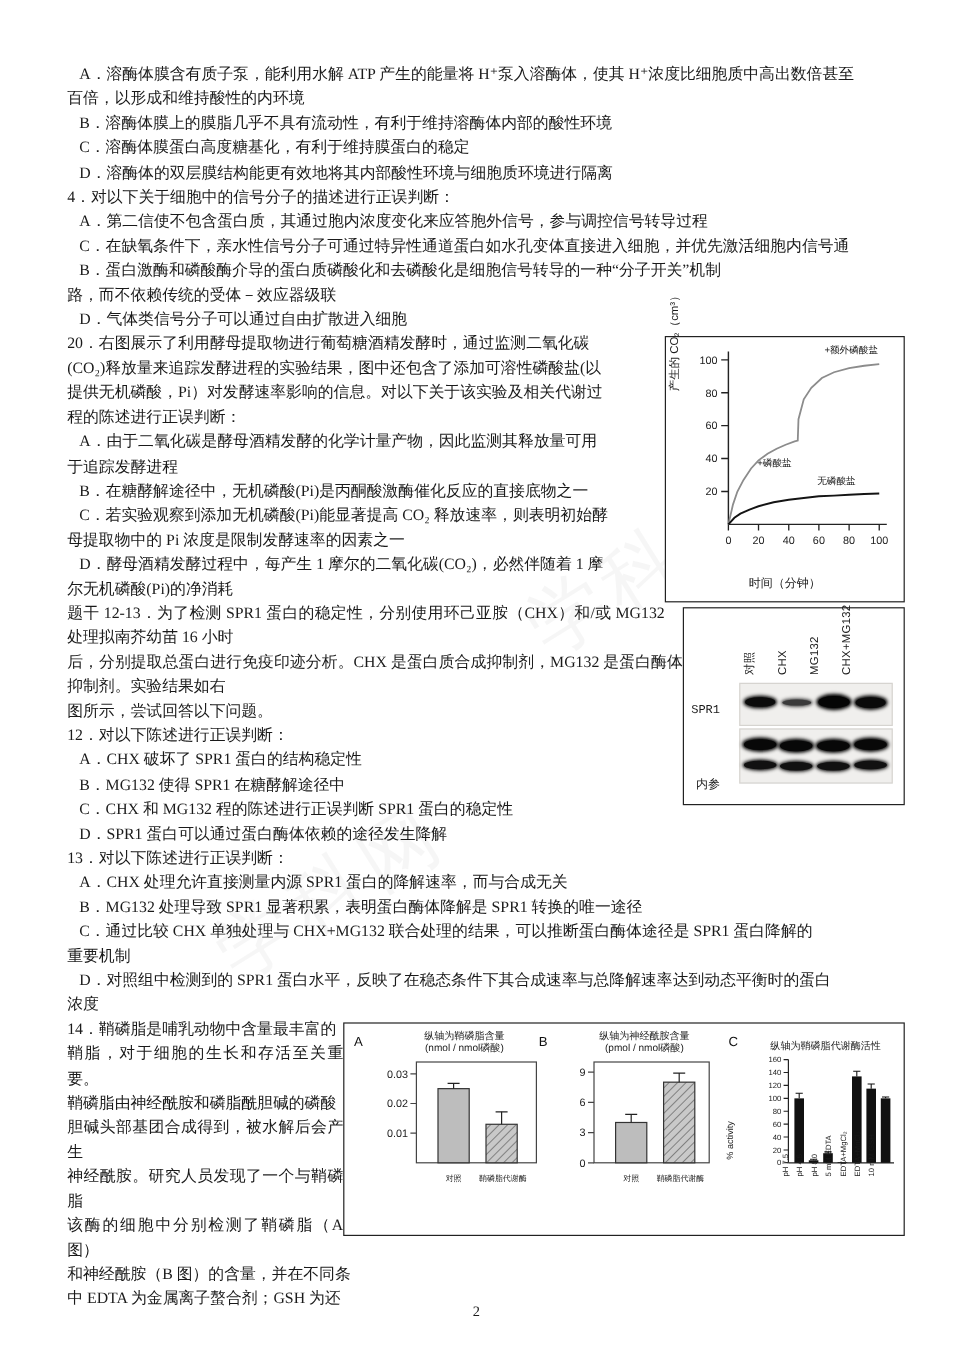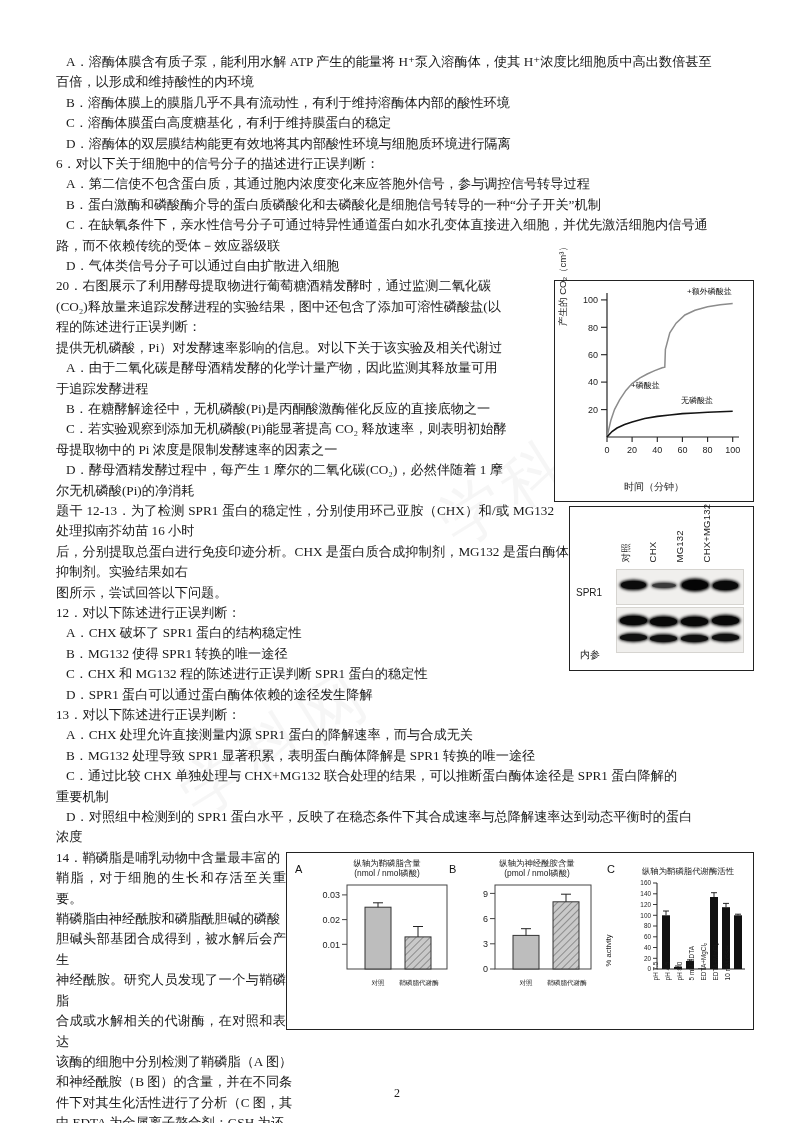--- a/index.html
+++ b/index.html
@@ -174,24 +174,24 @@
   <div class="watermark" style="left:430px;top:430px;">学科网</div>
   <div class="watermark" style="left:170px;top:700px;">学科网</div>
 
   <div class="body-text">
 
     <p class="opt"><span>A．溶酶体膜含有质子泵，能利用水解 ATP 产生的能量将 H⁺泵入溶酶体，使其 H⁺浓度比细胞质中高出数倍甚至</span></p>
     <p class="cont"><span>百倍，以形成和维持酸性的内环境</span></p>
     <p class="opt"><span>B．溶酶体膜上的膜脂几乎不具有流动性，有利于维持溶酶体内部的酸性环境</span></p>
     <p class="opt"><span>C．溶酶体膜蛋白高度糖基化，有利于维持膜蛋白的稳定</span></p>
     <p class="opt"><span>D．溶酶体的双层膜结构能更有效地将其内部酸性环境与细胞质环境进行隔离</span></p>
-    <p class="q"><span>6．对以下关于细胞中的信号分子的描述进行正误判断：</span></p>
+    <p class="q"><span>4．对以下关于细胞中的信号分子的描述进行正误判断：</span></p>
     <p class="opt"><span>A．第二信使不包含蛋白质，其通过胞内浓度变化来应答胞外信号，参与调控信号转导过程</span></p>
+    <p class="opt"><span>C．在缺氧条件下，亲水性信号分子可通过特异性通道蛋白如水孔变体直接进入细胞，并优先激活细胞内信号通</span></p>
     <p class="opt"><span>B．蛋白激酶和磷酸酶介导的蛋白质磷酸化和去磷酸化是细胞信号转导的一种“分子开关”机制</span></p>
-    <p class="opt"><span>C．在缺氧条件下，亲水性信号分子可通过特异性通道蛋白如水孔变体直接进入细胞，并优先激活细胞内信号通</span></p>
     <p class="cont"><span>路，而不依赖传统的受体－效应器级联</span></p>
     <p class="opt"><span>D．气体类信号分子可以通过自由扩散进入细胞</span></p>
 
     <div class="fig-co2">
       <div class="co2-inner">
         <div class="ylab-co2">产生的 CO₂（cm³）</div>
         <svg class="co2-svg" width="178" height="186" viewBox="0 0 178 186">
 
           <line x1="38" y1="8" x2="38" y2="152" stroke="#222" stroke-width="1.2"></line>
           <line x1="38" y1="152" x2="170" y2="152" stroke="#222" stroke-width="1.2"></line>
@@ -235,38 +235,38 @@
           <text x="118" y="9" font-size="8" font-family="Liberation Sans, DejaVu Sans, sans-serif" fill="#111">+额外磷酸盐</text>
           <text x="62" y="103" font-size="8" font-family="Liberation Sans, DejaVu Sans, sans-serif" fill="#111">+磷酸盐</text>
           <text x="112" y="118" font-size="8" font-family="Liberation Sans, DejaVu Sans, sans-serif" fill="#111">无磷酸盐</text>
         </svg>
         <div class="xlab-co2">时间（分钟）</div>
       </div>
     </div>
 
     <p class="q"><span>20．右图展示了利用酵母提取物进行葡萄糖酒精发酵时，通过监测二氧化碳</span></p>
     <p class="cont"><span>(CO₂)释放量来追踪发酵进程的实验结果，图中还包含了添加可溶性磷酸盐(以</span></p>
+    <p class="cont"><span>提供无机磷酸，Pi）对发酵速率影响的信息。对以下关于该实验及相关代谢过</span></p>
     <p class="cont"><span>程的陈述进行正误判断：</span></p>
-    <p class="cont"><span>提供无机磷酸，Pi）对发酵速率影响的信息。对以下关于该实验及相关代谢过</span></p>
     <p class="opt"><span>A．由于二氧化碳是酵母酒精发酵的化学计量产物，因此监测其释放量可用</span></p>
     <p class="cont"><span>于追踪发酵进程</span></p>
     <p class="opt"><span>B．在糖酵解途径中，无机磷酸(Pi)是丙酮酸激酶催化反应的直接底物之一</span></p>
     <p class="opt"><span>C．若实验观察到添加无机磷酸(Pi)能显著提高 CO₂ 释放速率，则表明初始酵</span></p>
     <p class="cont"><span>母提取物中的 Pi 浓度是限制发酵速率的因素之一</span></p>
     <p class="opt"><span>D．酵母酒精发酵过程中，每产生 1 摩尔的二氧化碳(CO₂)，必然伴随着 1 摩</span></p>
     <p class="cont"><span>尔无机磷酸(Pi)的净消耗</span></p>
 
     <div class="fig-blot">
 
       <div class="blot-lane-label" style="left:66px;bottom:108px;">对照</div>
       <div class="blot-lane-label" style="left:93px;bottom:108px;">CHX</div>
       <div class="blot-lane-label" style="left:120px;bottom:108px;">MG132</div>
       <div class="blot-lane-label" style="left:147px;bottom:108px;">CHX+MG132</div>
 
-      <div class="blot-row-label" style="left:6px;top:76px;">SPR1</div>
+      <div class="blot-row-label" style="left:6px;top:76px;font-family:Liberation Mono, monospace;">SPR1</div>
       <div class="blot-row-label" style="left:10px;top:118px;margin-top:20px;">内参</div>
 
       <div class="blot-panel" style="left:46px;top:62px;width:126px;height:34px;">
         <div class="band" style="left:4px;top:11px;width:25px;height:8px;background:#0b0b0b;box-shadow:0 0 3px 1.5px #0b0b0b;"></div>
         <div class="band" style="left:35px;top:13px;width:24px;height:5px;background:#3a3a3a;box-shadow:0 0 3px 1px #3a3a3a;"></div>
         <div class="band" style="left:65px;top:10px;width:26px;height:10px;background:#050505;box-shadow:0 0 3px 1.8px #050505;"></div>
         <div class="band" style="left:96px;top:11px;width:25px;height:9px;background:#0a0a0a;box-shadow:0 0 3px 1.6px #0a0a0a;"></div>
       </div>
 
       <div class="blot-panel" style="left:46px;top:100px;width:126px;height:44px;">
@@ -281,21 +281,21 @@
         <div class="band" style="left:95px;top:26px;width:27px;height:7px;background:#111;box-shadow:0 0 3px 1.2px #111;"></div>
       </div>
     </div>
 
     <p class="q"><span>题干 12-13．为了检测 SPR1 蛋白的稳定性，分别使用环己亚胺（CHX）和/或 MG132 处理拟南芥幼苗 16 小时</span></p>
     <p class="cont"><span>后，分别提取总蛋白进行免疫印迹分析。CHX 是蛋白质合成抑制剂，MG132 是蛋白酶体抑制剂。实验结果如右</span></p>
     <p class="cont"><span>图所示，尝试回答以下问题。</span></p>
 
     <p class="q"><span>12．对以下陈述进行正误判断：</span></p>
     <p class="opt"><span>A．CHX 破坏了 SPR1 蛋白的结构稳定性</span></p>
-    <p class="opt"><span>B．MG132 使得 SPR1 转换的唯一途径</span></p>
+    <p class="opt"><span>B．MG132 使得 SPR1 在糖酵解途径中</span></p>
     <p class="opt"><span>C．CHX 和 MG132 程的陈述进行正误判断 SPR1 蛋白的稳定性</span></p>
     <p class="opt"><span>D．SPR1 蛋白可以通过蛋白酶体依赖的途径发生降解</span></p>
 
     <p class="q"><span>13．对以下陈述进行正误判断：</span></p>
     <p class="opt"><span>A．CHX 处理允许直接测量内源 SPR1 蛋白的降解速率，而与合成无关</span></p>
     <p class="opt"><span>B．MG132 处理导致 SPR1 显著积累，表明蛋白酶体降解是 SPR1 转换的唯一途径</span></p>
     <p class="opt"><span>C．通过比较 CHX 单独处理与 CHX+MG132 联合处理的结果，可以推断蛋白酶体途径是 SPR1 蛋白降解的</span></p>
     <p class="cont"><span>重要机制</span></p>
     <p class="opt"><span>D．对照组中检测到的 SPR1 蛋白水平，反映了在稳态条件下其合成速率与总降解速率达到动态平衡时的蛋白</span></p>
     <p class="cont"><span>浓度</span></p>
@@ -439,22 +439,20 @@
       <div class="cat-lab-v" style="left:427px;bottom:48px;">EDTA+MgCl₂</div>
       <div class="cat-lab-v" style="left:439px;bottom:48px;">EDTA+MnCl₂</div>
       <div class="cat-lab-v" style="left:451px;bottom:48px;">10 mM GSH</div>
     </div>
 
     <p class="q"><span>14．鞘磷脂是哺乳动物中含量最丰富的</span></p>
     <p class="cont"><span>鞘脂，对于细胞的生长和存活至关重要。</span></p>
     <p class="cont"><span>鞘磷脂由神经酰胺和磷脂酰胆碱的磷酸</span></p>
     <p class="cont"><span>胆碱头部基团合成得到，被水解后会产生</span></p>
     <p class="cont"><span>神经酰胺。研究人员发现了一个与鞘磷脂</span></p>
-    <p class="cont"><span>合成或水解相关的代谢酶，在对照和表达</span></p>
     <p class="cont"><span>该酶的细胞中分别检测了鞘磷脂（A 图）</span></p>
     <p class="cont"><span>和神经酰胺（B 图）的含量，并在不同条</span></p>
-    <p class="cont"><span>件下对其生化活性进行了分析（C 图，其</span></p>
     <p class="cont"><span>中 EDTA 为金属离子螯合剂；GSH 为还</span></p>
 
   </div>
 
   <div class="page-no">2</div>
 </div>
 
 </body></html>

